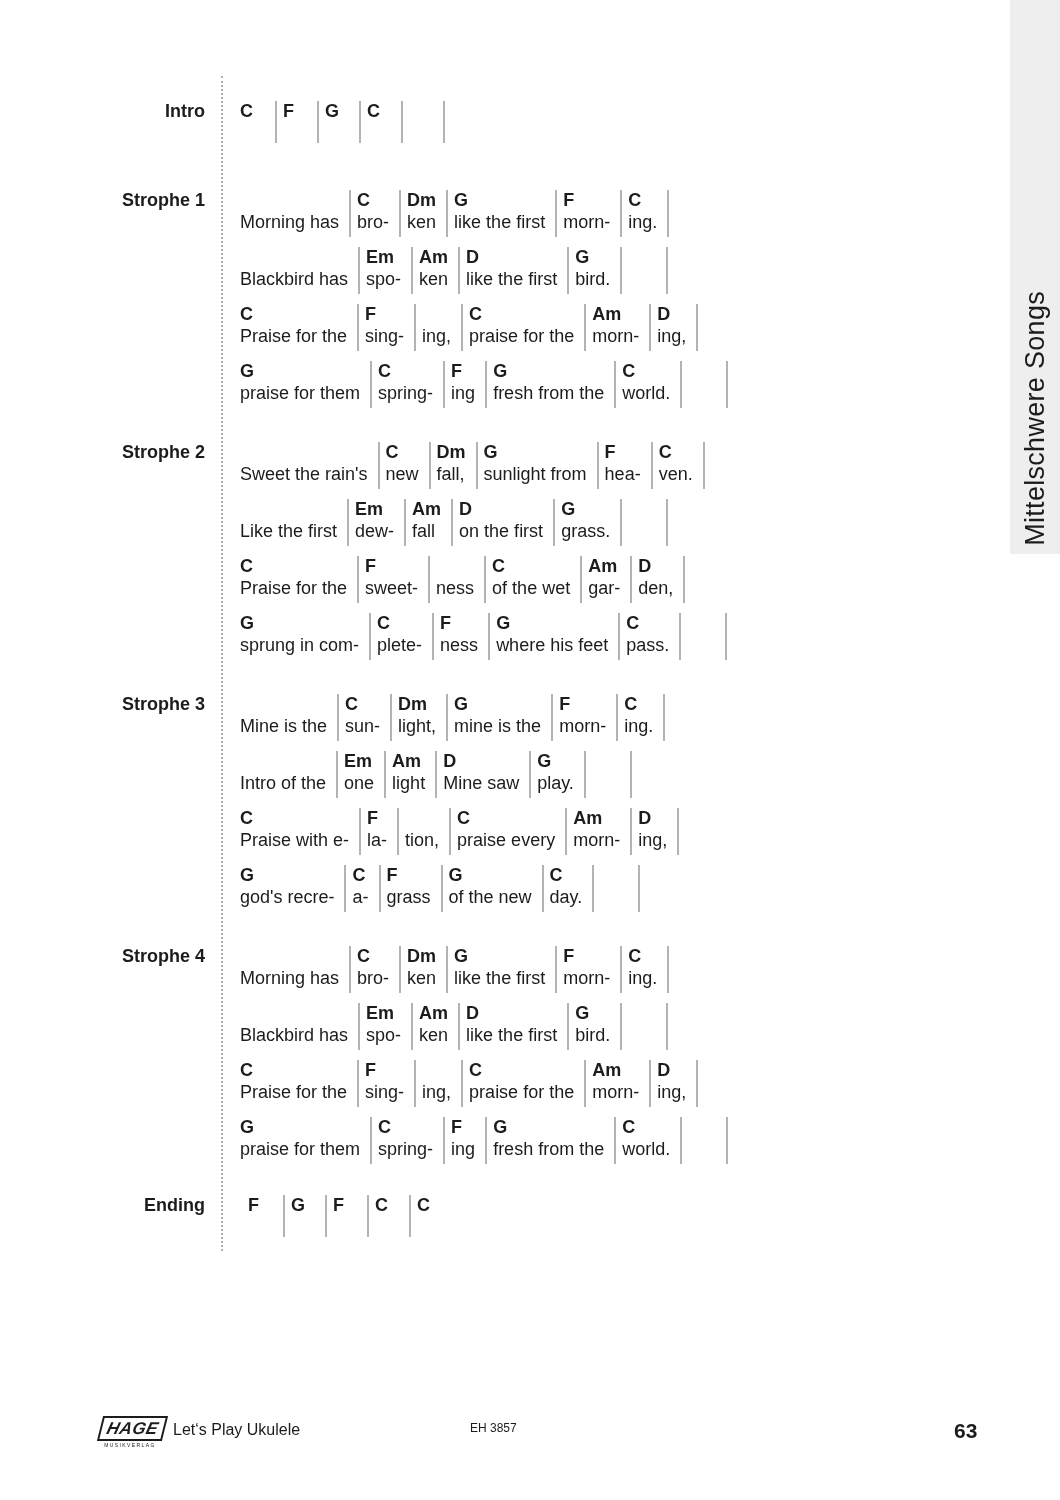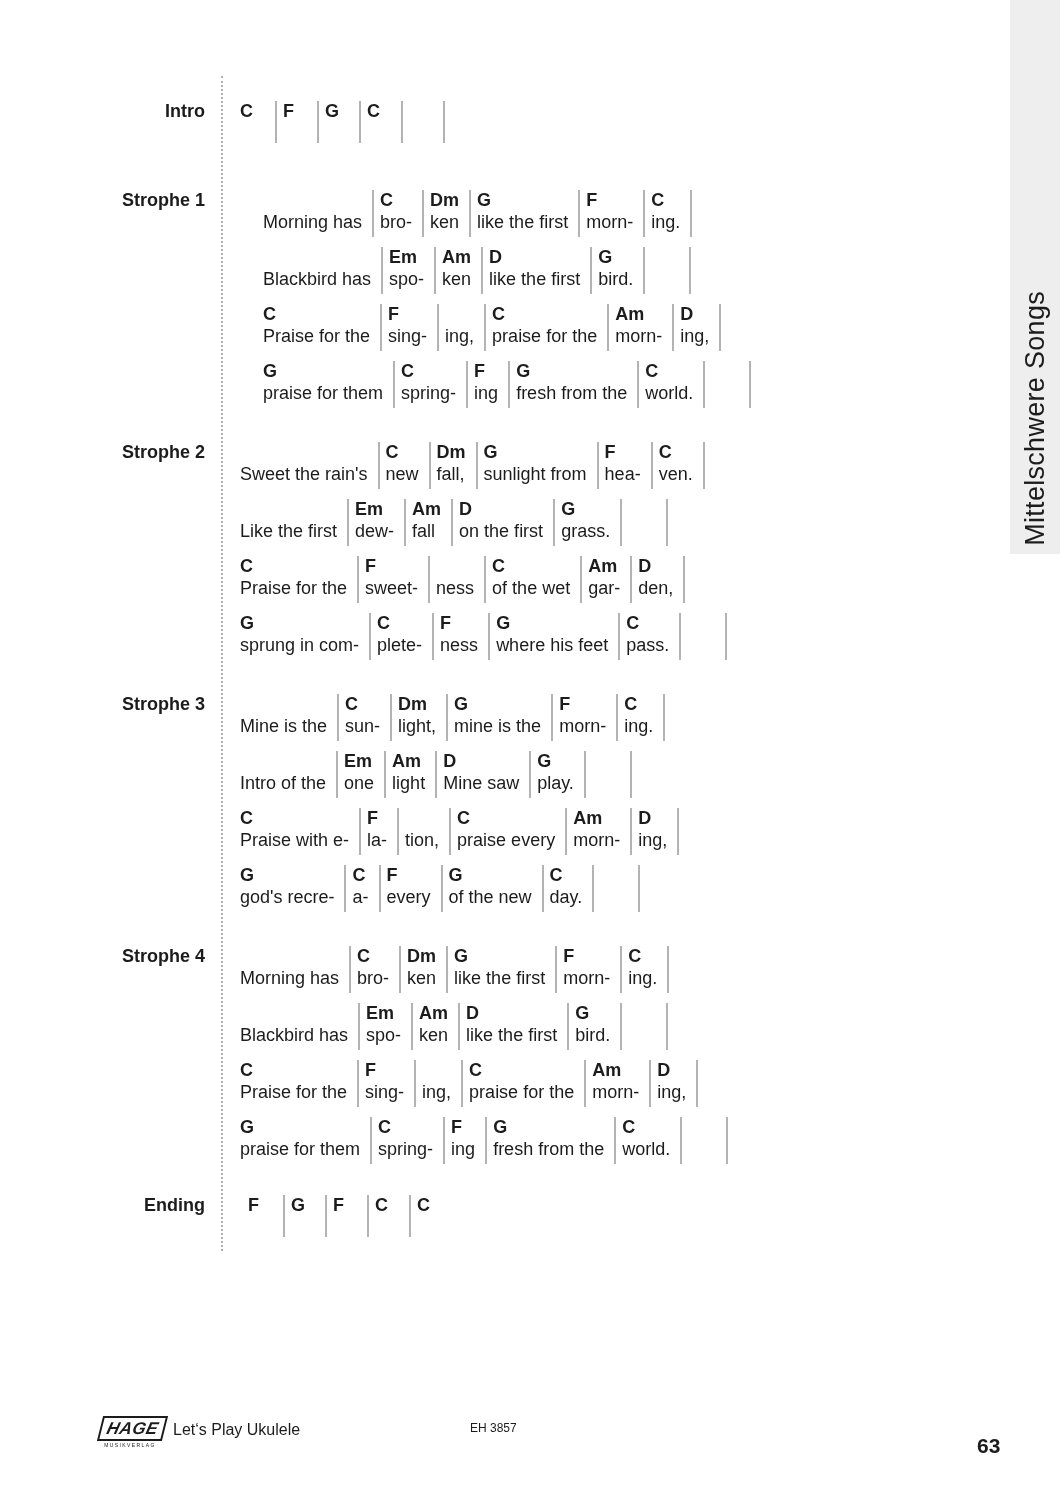--- a/index.html
+++ b/index.html
@@ -17,21 +17,21 @@
   }
 
   
   .dotted-sep { position:absolute; left:221px; top:76px; height:1175px; width:0;
     border-left:2px dotted #b0b0b0; }
 
   
   .song { position:absolute; left:0; top:101px; width:1010px; }
   .section { display:flex; align-items:flex-start; }
   .section:nth-child(1){margin-top:0;}
-  .section:nth-child(2){margin-top:47px;gap:23px;}
+  .section:nth-child(2){margin-top:47px;}
   .section:nth-child(3),.section:nth-child(4),.section:nth-child(5){margin-top:34px;}
   .section:nth-child(6){margin-top:31px;gap:8px;}
   .section-label {
     width:222px; box-sizing:border-box; flex:0 0 222px;
     text-align:right; padding-right:17px;
     font-weight:bold; font-size:18px; line-height:20px;
   }
   .section-body { padding-left:18px; }
 
   
@@ -58,21 +58,21 @@
   .logo-wrap { position:absolute; left:100px; top:4px; width:60px; text-align:center; }
   .hage-box {
     display:inline-block; transform:skewX(-14deg);
     border:2px solid #1c1c1c; padding:0 5px; background:#fff;
   }
   .hage-box .hage-txt { display:inline-block; font-weight:bold; font-style:italic;
     font-size:17px; line-height:21px; letter-spacing:0.5px; }
   .hage-sub { font-size:5px; letter-spacing:1.4px; line-height:6px; margin-top:1px; white-space:nowrap; }
   .series-title { position:absolute; left:173px; top:9px; font-size:16px;text-align:center; }
   .edition-number { position:absolute; left:470px; top:9px; font-size:12px; }
-  .page-number { position:absolute; left:977px; top:7px; font-size:21px; font-weight:bold;margin-top:15px; }
+  .page-number { position:absolute; left:954px; top:7px; font-size:21px; font-weight:bold; }
 </style>
 </head>
 <body>
 
 <div class="page">
 
   <div class="side-tab">
     <div class="side-tab-label">Mittelschwere Songs</div>
   </div>
 
@@ -394,21 +394,21 @@
             <div class="vcell first">
               <div class="chord">G</div>
               <div class="lyric">god's recre-</div>
             </div>
             <div class="vcell">
               <div class="chord">C</div>
               <div class="lyric">a-</div>
             </div>
             <div class="vcell">
               <div class="chord">F</div>
-              <div class="lyric">every</div>
+              <div class="lyric">grass</div>
             </div>
             <div class="vcell">
               <div class="chord">G</div>
               <div class="lyric">of the new</div>
             </div>
             <div class="vcell">
               <div class="chord">C</div>
               <div class="lyric">day.</div>
             </div>
             <div class="vcell empty">

